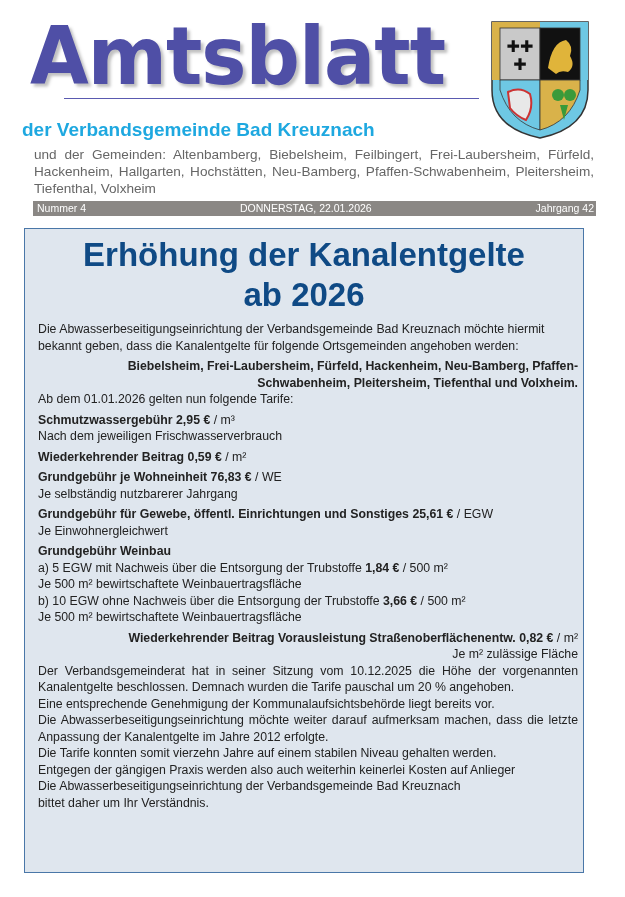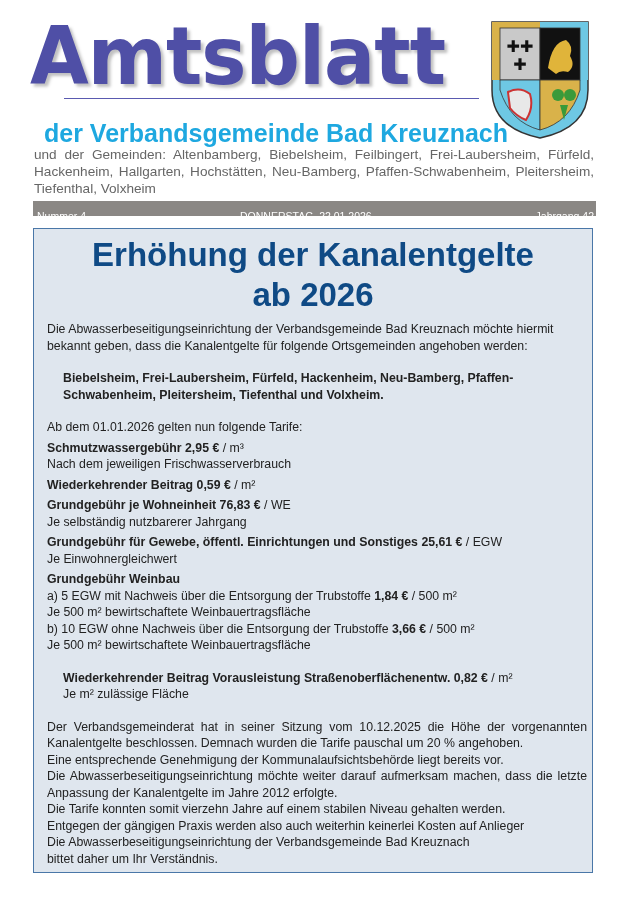--- a/index.html
+++ b/index.html
@@ -1,29 +1,29 @@
 <!DOCTYPE html>
 <html><head>
 <meta charset="utf-8">
 <style>
   html, body { margin:0; padding:0; background:#ffffff; }
   body { width:625px; height:897px; position:relative; overflow:hidden; font-family:"Liberation Sans", sans-serif; color:#222; }
   .masthead { position:absolute; left:0; top:0; width:625px; height:200px; }
   .logo-title { position:absolute; left:30px; top:12px; font-family:"DejaVu Sans", sans-serif; font-weight:bold; font-size:76px; letter-spacing:-1px; color:#4f4fa6; line-height:90px; text-shadow:3px 3px 3px rgba(0,0,0,0.25); transform:scaleY(1.05); }
   .logo-rule { position:absolute; left:64px; top:98px; width:415px; height:1px; background:#5a5ab0; }
   .coat { position:absolute; left:490px; top:20px; width:100px; height:120px; }
-  .subtitle { position:absolute; left:44px; top:119px; font-size:25px; font-weight:bold; color:#1ea8e0; }
+  .subtitle { position:absolute; left:22px; top:119px; font-size:19px; font-weight:bold; color:#1ea8e0; }
   .communities { position:absolute; left:34px; top:146px; width:560px; font-size:13.6px; line-height:17px; color:#666; text-align:justify; text-align-last:left; }
   .infobar { position:absolute; left:33px; top:201px; width:563px; height:15px; background:#8a8784; color:#fff; font-size:10.5px; line-height:15px; }
-  .infobar span { position:absolute; top:8px; }
-  .box { position:absolute; left:33px; top:228px; width:560px; height:645px; background:#dfe6ee; border:1.5px solid #4a77a8; box-sizing:border-box; }
+  .infobar span { position:absolute; top:0; }
+  .box { position:absolute; left:24px; top:228px; width:560px; height:645px; background:#dfe6ee; border:1.5px solid #4a77a8; box-sizing:border-box; }
   .headline { position:absolute; left:0; top:6px; width:100%; text-align:center; font-weight:bold; font-size:33px; line-height:40px; color:#0f4a85; }
   .content { position:absolute; left:13px; top:92px; width:540px; font-size:12.3px; line-height:16.5px; color:#222; }
   .content p { margin:0 0 4px 0; }
-  .content .tight { margin:16px; }
+  .content .tight { margin:0;text-align:right; }
   b { font-weight:bold; }
 </style>
 </head>
 <body>
 
 <div class="masthead">
   <div class="logo-title">Amtsblatt</div>
   <div class="logo-rule"></div>
   <svg class="coat" viewBox="0 0 100 120">
     <path d="M2,2 H98 V70 Q98,108 50,118 Q2,108 2,70 Z" fill="#6ec8e4" stroke="#333" stroke-width="1.5"></path>

